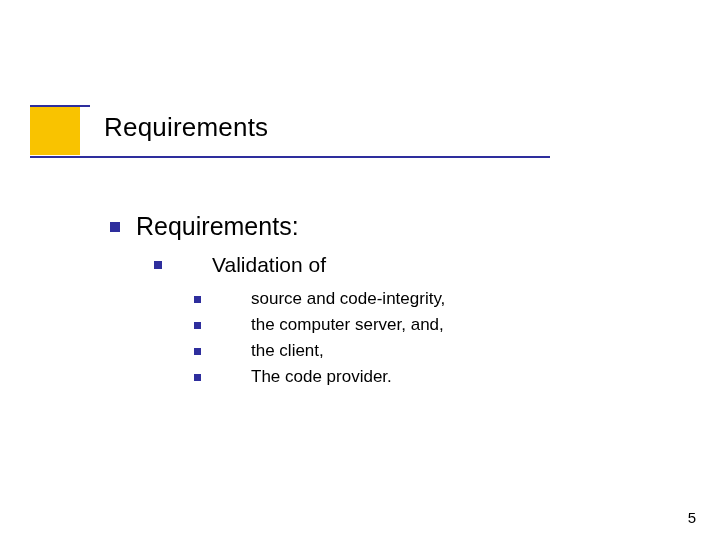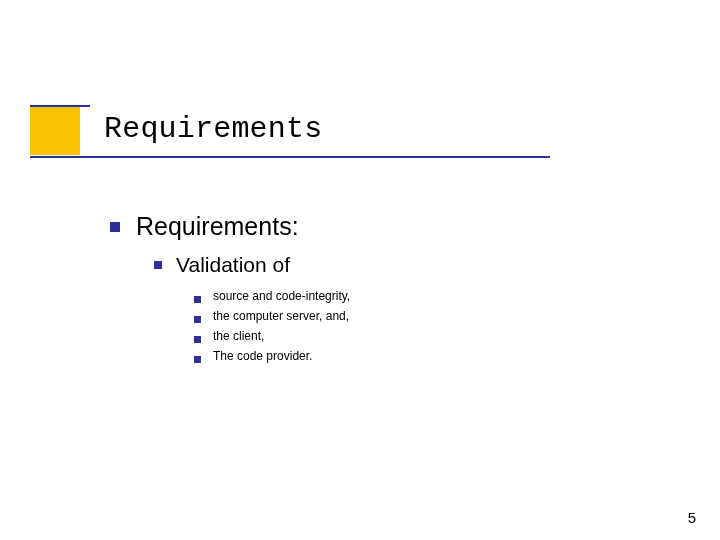--- a/index.html
+++ b/index.html
@@ -39,24 +39,23 @@
     left: 30px;
     top: 156px;
     width: 520px;
     height: 2px;
     background: #2e2e9d;
   }
   .title {
     position: absolute;
     left: 104px;
     top: 112px;
-    font-size: 30px;
+    font-size: 26px;
     font-weight: 400;
     letter-spacing: 0.2px;
-    font-family: Liberation Mono, monospace;
   }
   .body {
     position: absolute;
     left: 110px;
     top: 184px;
     width: 560px;
   }
   .lvl1 {
     display: flex;
     align-items: flex-start;
@@ -75,20 +74,21 @@
     font-size: 25px;
   }
   .lvl2-wrap {
     margin-left: 44px;
     margin-top: 10px;
   }
   .lvl2 {
     display: flex;
     align-items: flex-start;
     margin-bottom: 12px;
+    gap: 36px;
   }
   .lvl2 .b {
     width: 8px;
     height: 8px;
     background: #2e2e9d;
     margin-top: 8px;
     margin-right: 14px;
     flex: 0 0 auto;
   }
   .lvl2 .t {
@@ -105,21 +105,22 @@
   }
   .lvl3 .b {
     width: 7px;
     height: 7px;
     background: #2e2e9d;
     margin-top: 7px;
     margin-right: 12px;
     flex: 0 0 auto;
   }
   .lvl3 .t {
-    font-size: 12px;
+    font-size: 17px;
+    margin-left: 38px;
   }
   .pagenum {
     position: absolute;
     right: 24px;
     bottom: 14px;
     font-size: 15px;
   }
 </style>
 </head>
 <body>

